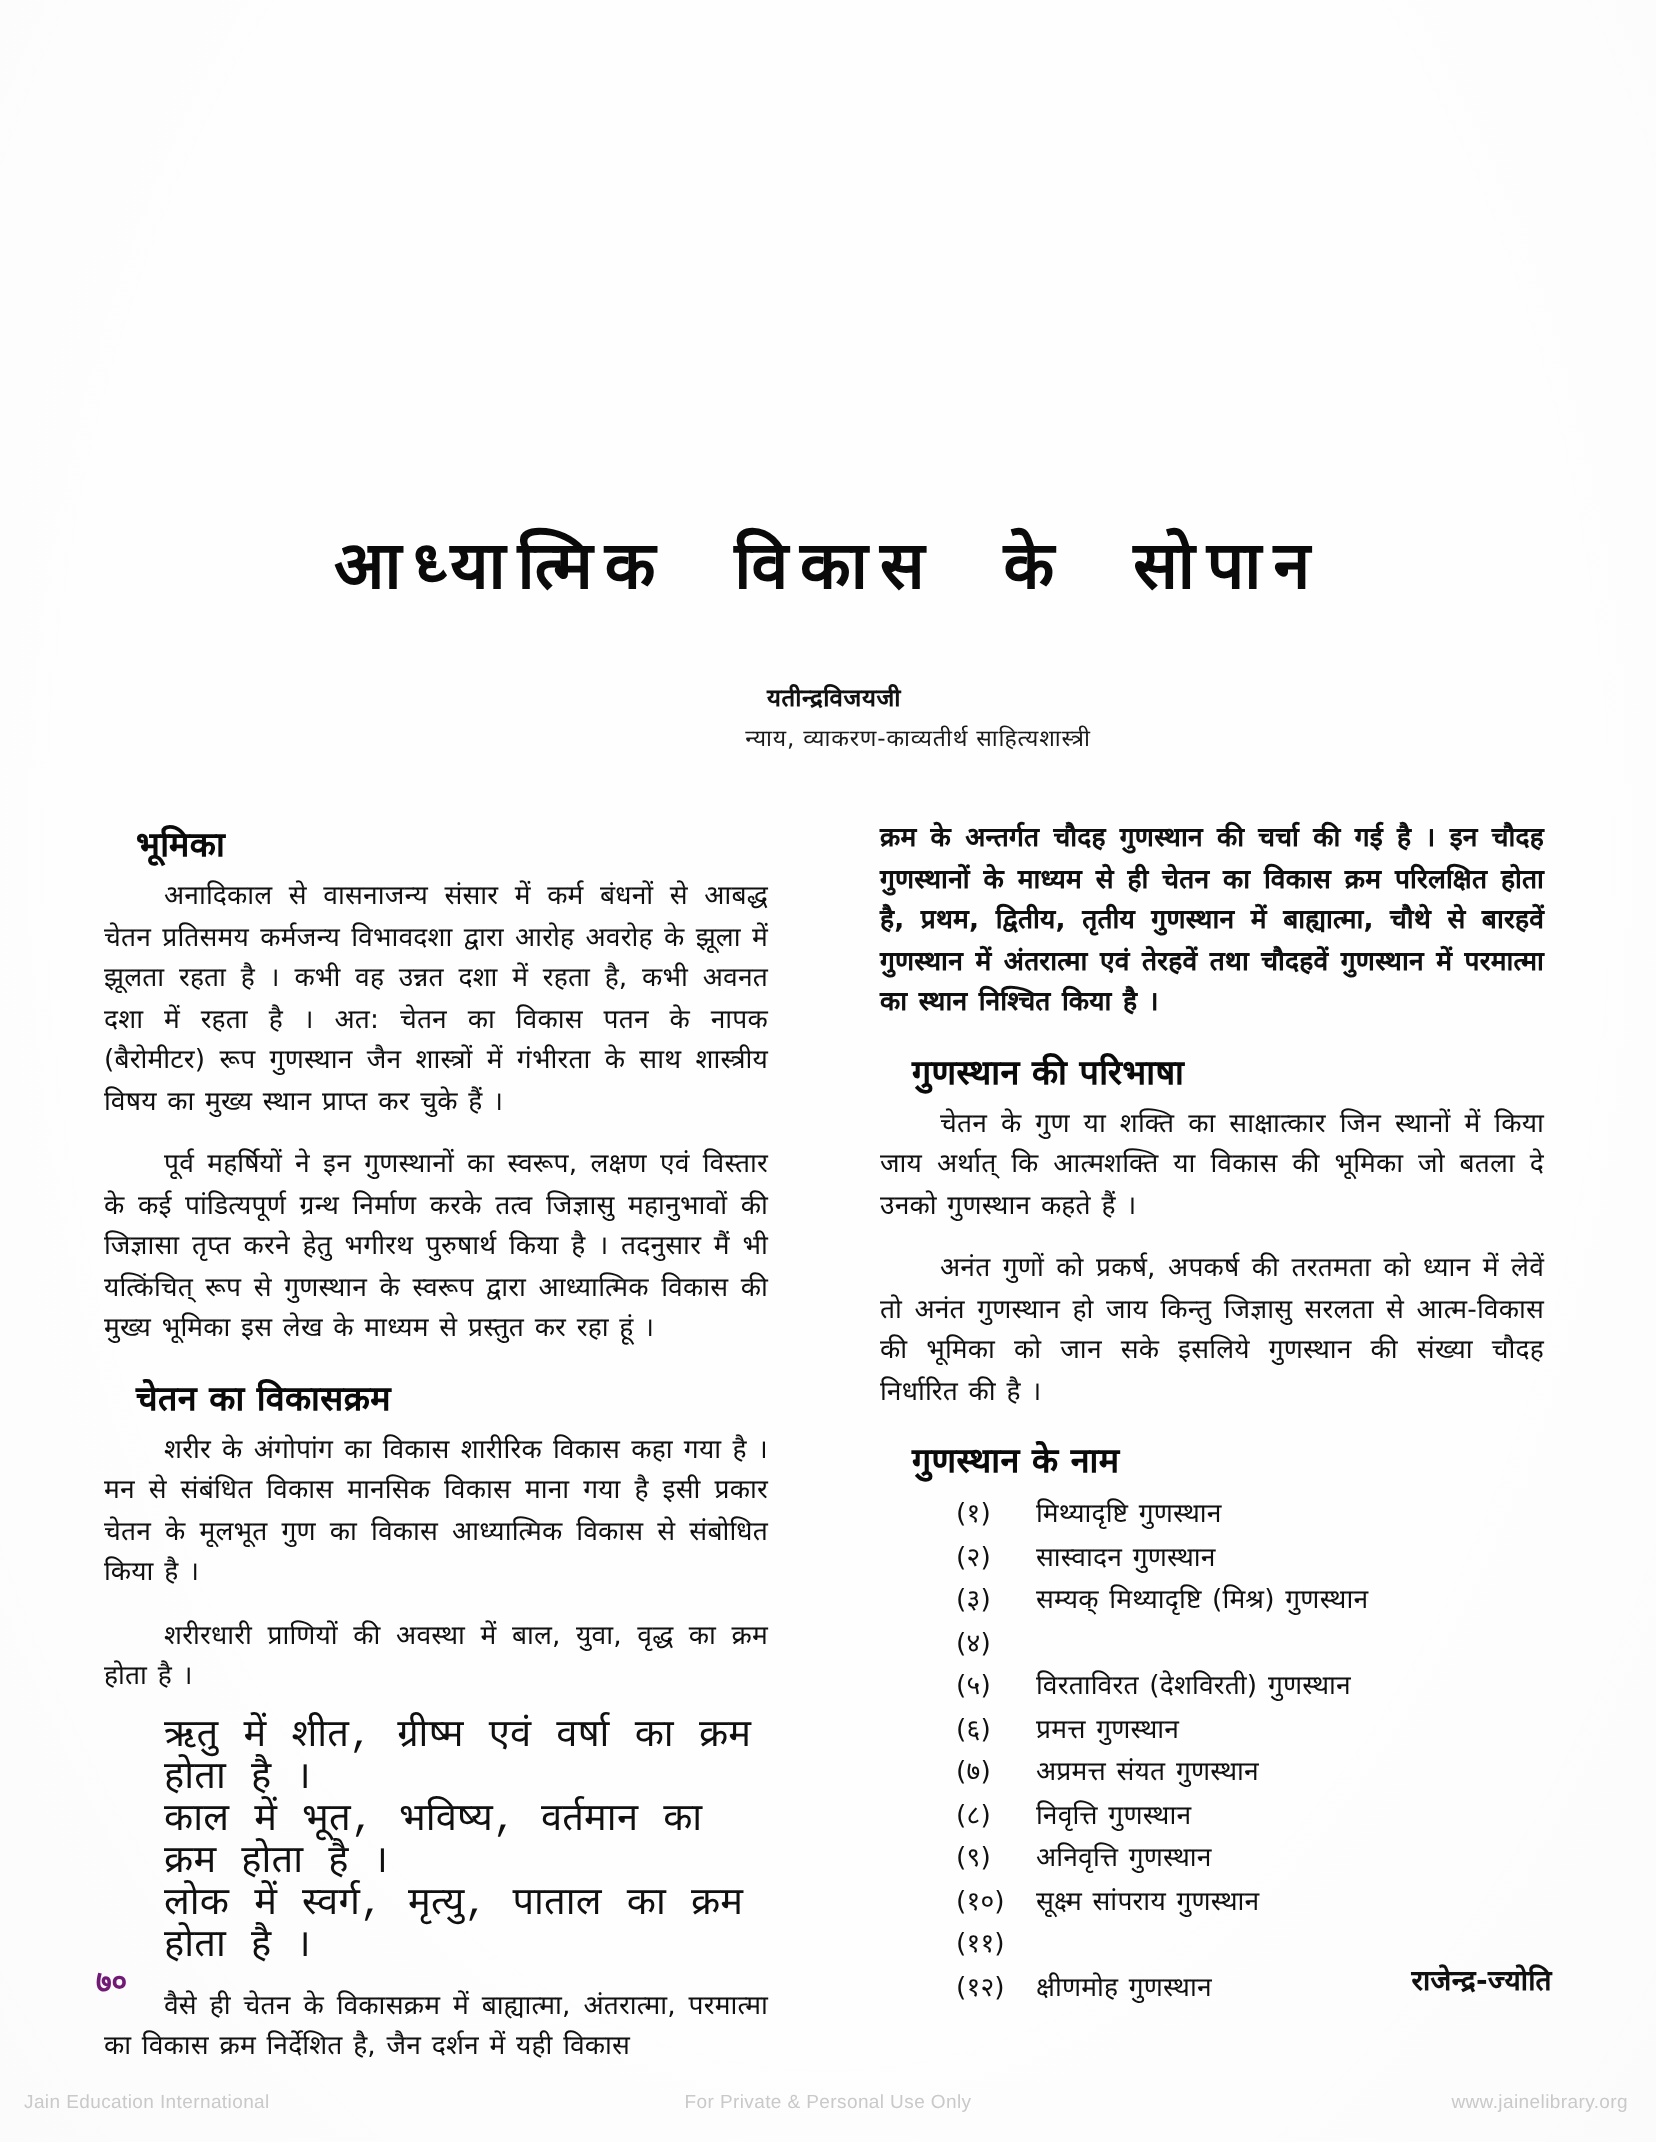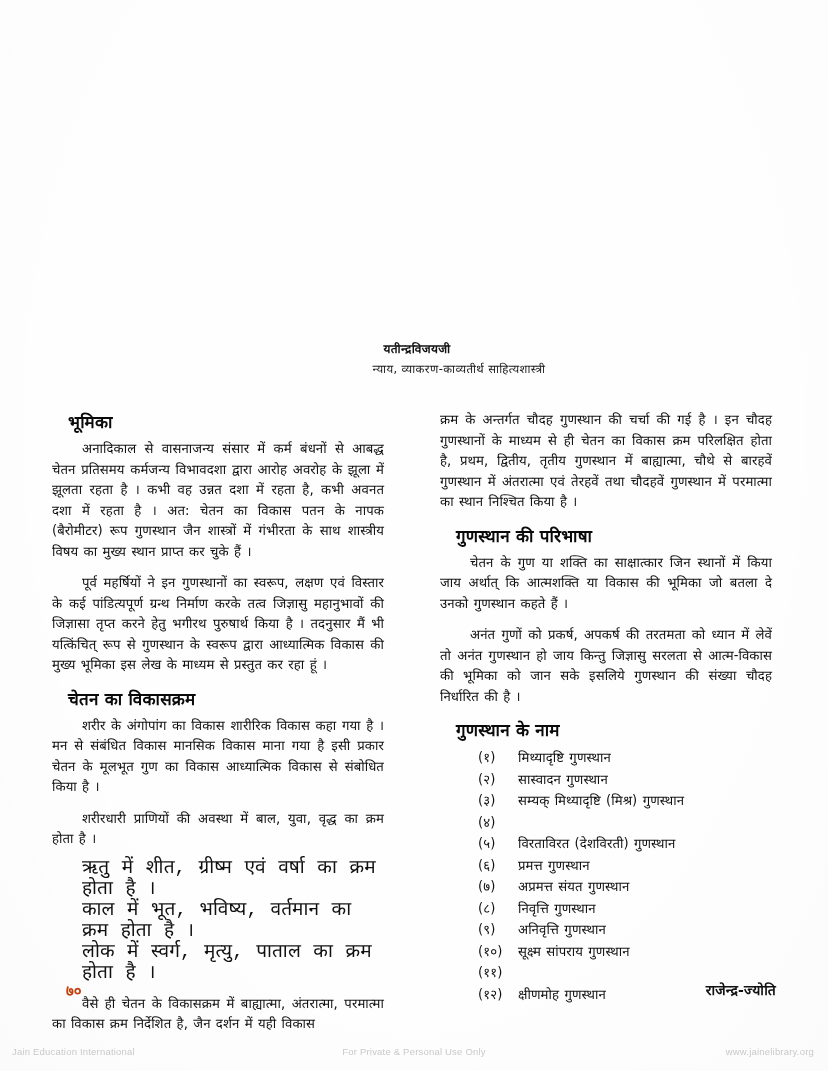--- a/index.html
+++ b/index.html
@@ -114,21 +114,21 @@
     color: #101010;
     margin: 0 0 11px 0;
     text-align: justify;
     text-indent: 30px;
     letter-spacing: 0.1px;
     word-spacing: 1px;
     -webkit-hyphens: none;
     hyphens: none;
   }
   p.para.tight { margin-bottom: 8px; }
-  p.para.noindent { text-indent: 0; }
+  p.para.noindent { text-indent: 0; font-weight: bold; }
 
   .line-list {
     margin: 0 0 10px 0;
     padding: 0;
     list-style: none;
   }
   .line-list li {
     font-family: Liberation Mono, monospace;
     font-size: 19px;
     line-height: 21px;
@@ -159,26 +159,26 @@
     text-align: left;
   }
   ol.num-list li .txt {
     flex: 1 1 auto;
     word-spacing: 1px;
   }
 
   
   .page-number {
     position: absolute;
-    left: 66px;
+    left: 48px;
     top: 980px;
     font-family: "DejaVu Sans", "Liberation Sans", sans-serif;
     font-size: 15px;
     font-weight: 700;
-    color: #c2410c;
+    color: #701a75;
   }
   .journal-name {
     position: absolute;
     right: 52px;
     top: 980px;
     font-family: "DejaVu Sans", "Liberation Sans", sans-serif;
     font-size: 14px;
     font-weight: 700;
     color: #111;
     letter-spacing: 0.2px;
@@ -204,20 +204,23 @@
   .sf-left   { position: absolute; left: 12px; }
   .sf-center { position: absolute; left: 0; width: 828px; text-align: center; }
   .sf-right  { position: absolute; right: 14px; }
 </style>
 </head>
 <body>
 
 <div id="page">
   <div class="sheet">
 
+    <div class="title-block">
+      <h1 class="doc-title">आध्यात्मिक विकास के सोपान</h1>
+    </div>
 
     <div class="author-block">
       <div class="author-name">यतीन्द्रविजयजी</div>
       <div class="author-credentials">न्याय, व्याकरण-काव्यतीर्थ साहित्यशास्त्री</div>
     </div>
 
     <div class="columns">
 
       <div class="col col-left">
         <h2 class="sec-head">भूमिका</h2>

